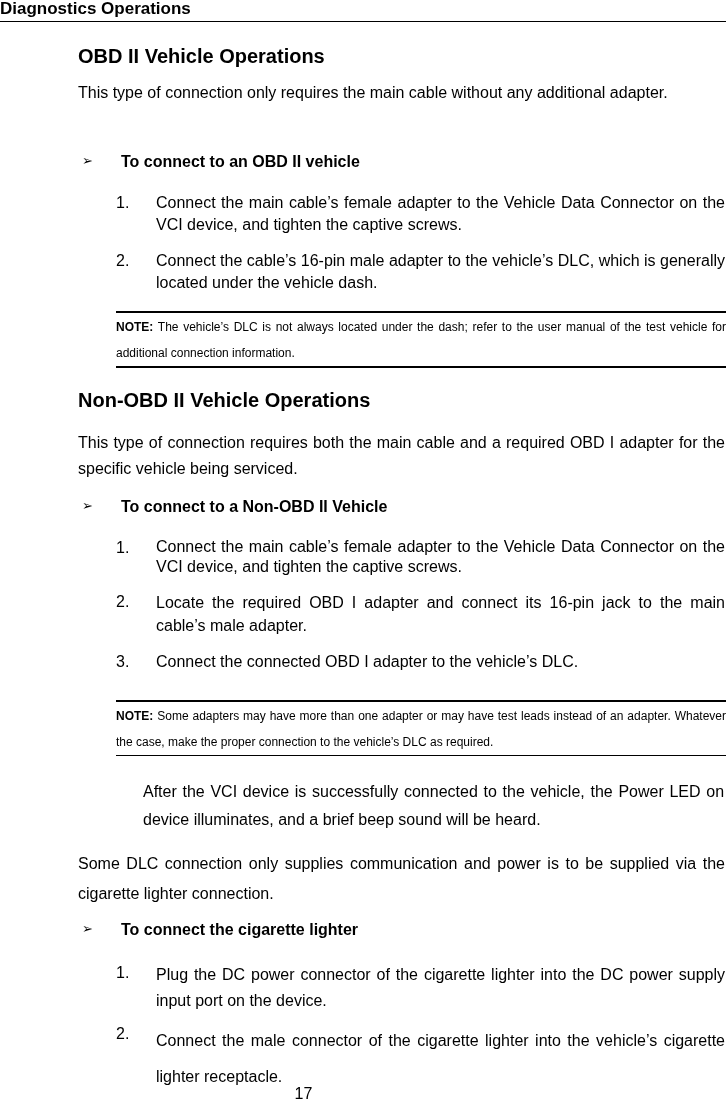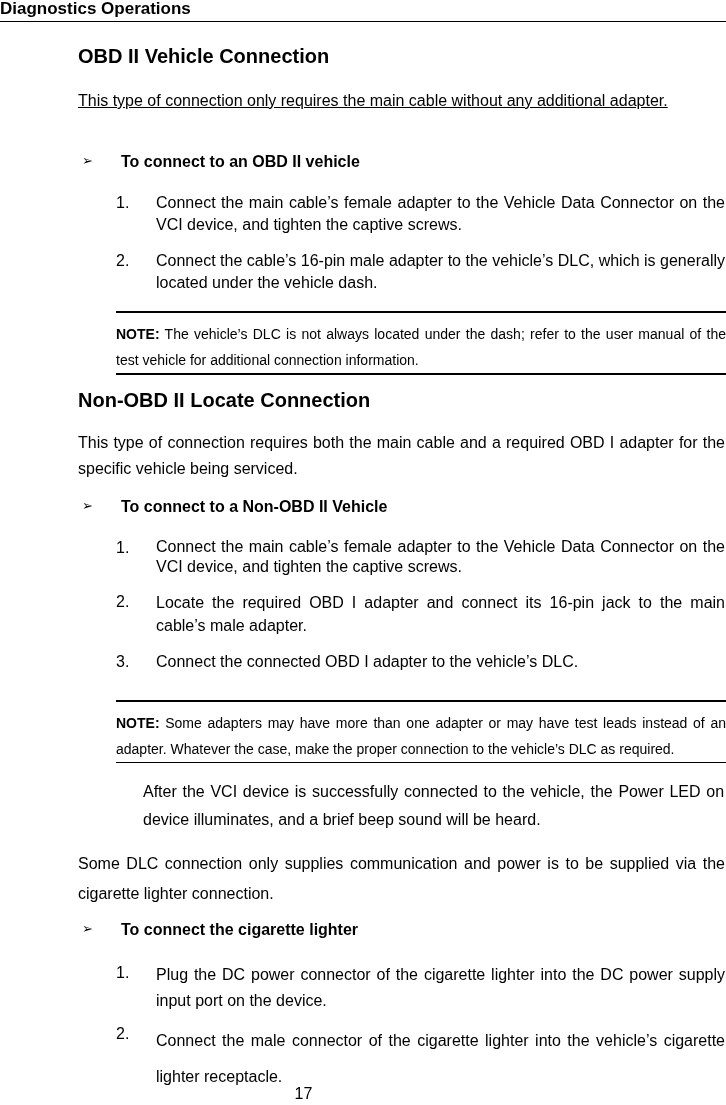--- a/index.html
+++ b/index.html
@@ -17,57 +17,57 @@
   .abs { position: absolute; }
   .h2 { font-weight: bold; font-size: 20px; left: 78px; }
   .para { left: 78px; width: 647px; font-size: 16px; line-height: 26px; text-align: justify; }
   .proc { left: 82px; font-size: 16px; font-weight: bold; }
   .proc .arrow { position: absolute; left: 0; top: 0; font-size: 13px; font-weight: normal; }
   .proc .ptitle { position: absolute; left: 39px; top: 0; white-space: nowrap; }
   .step { left: 116px; width: 609px; font-size: 16px; line-height: 22px; }
   .step .num { position: absolute; left: 0; top: 0; }
   .step .txt { position: absolute; left: 40px; top: 0; width: 569px; text-align: justify; }
   .note {
-    left: 116px; width: 610px; font-size: 14px; line-height: 26px;
-    border-top: 2px solid #000; border-bottom: 2px solid #000; padding-top: 8px; text-align: justify;
+    left: 116px; width: 610px; font-size: 12px; line-height: 26px;
+    border-top: 2px solid #000; border-bottom: 2px solid #000; padding-top: 1px; text-align: justify;
   }
   .note.thinbottom { border-bottom: 1px solid #000; }
   .note b { font-weight: bold; }
   .after { left: 116px; width: 609px; font-size: 16px; line-height: 28px; text-align: justify; margin-left: 27px; }
   .pagenum { left: 0; width: 607px; text-align: center; top: 1085px; font-size: 16px; }
 </style>
 </head>
 <body>
 
 <div class="header">
   <span class="left">Diagnostics Operations</span>
 </div>
 
-<div class="abs h2" style="top:45px;">OBD II Vehicle Connection</div>
-<div class="abs para" style="top:88px;text-decoration:underline;">This type of connection only requires the main cable without any additional adapter.</div>
+<div class="abs h2" style="top:45px;">OBD II Vehicle Operations</div>
+<div class="abs para" style="top:80px;">This type of connection only requires the main cable without any additional adapter.</div>
 
 <div class="abs proc" style="top:153px;">
   <span class="arrow">➢</span>
   <span class="ptitle">To connect to an OBD II vehicle</span>
 </div>
 
 <div class="abs step" style="top:192px;">
   <span class="num">1.</span>
   <span class="txt">Connect the main cable’s female adapter to the Vehicle Data Connector on the VCI device, and tighten the captive screws.</span>
 </div>
 <div class="abs step" style="top:250px;">
   <span class="num">2.</span>
   <span class="txt">Connect the cable’s 16-pin male adapter to the vehicle’s DLC, which is generally located under the vehicle dash.</span>
 </div>
 
 <div class="abs note" style="top:311px;">
   <b>NOTE:</b><span> The vehicle’s DLC is not always located under the dash; refer to the user manual of the test vehicle for additional connection information.</span>
 </div>
 
-<div class="abs h2" style="top:389px;">Non-OBD II Locate Connection</div>
+<div class="abs h2" style="top:389px;">Non-OBD II Vehicle Operations</div>
 <div class="abs para" style="top:430px;">This type of connection requires both the main cable and a required OBD I adapter for the specific vehicle being serviced.</div>
 
 <div class="abs proc" style="top:498px;">
   <span class="arrow">➢</span>
   <span class="ptitle">To connect to a Non-OBD II Vehicle</span>
 </div>
 
 <div class="abs step" style="top:537px;">
   <span class="num">1.</span>
   <span class="txt" style="line-height:20px;">Connect the main cable’s female adapter to the Vehicle Data Connector on the VCI device, and tighten the captive screws.</span>

